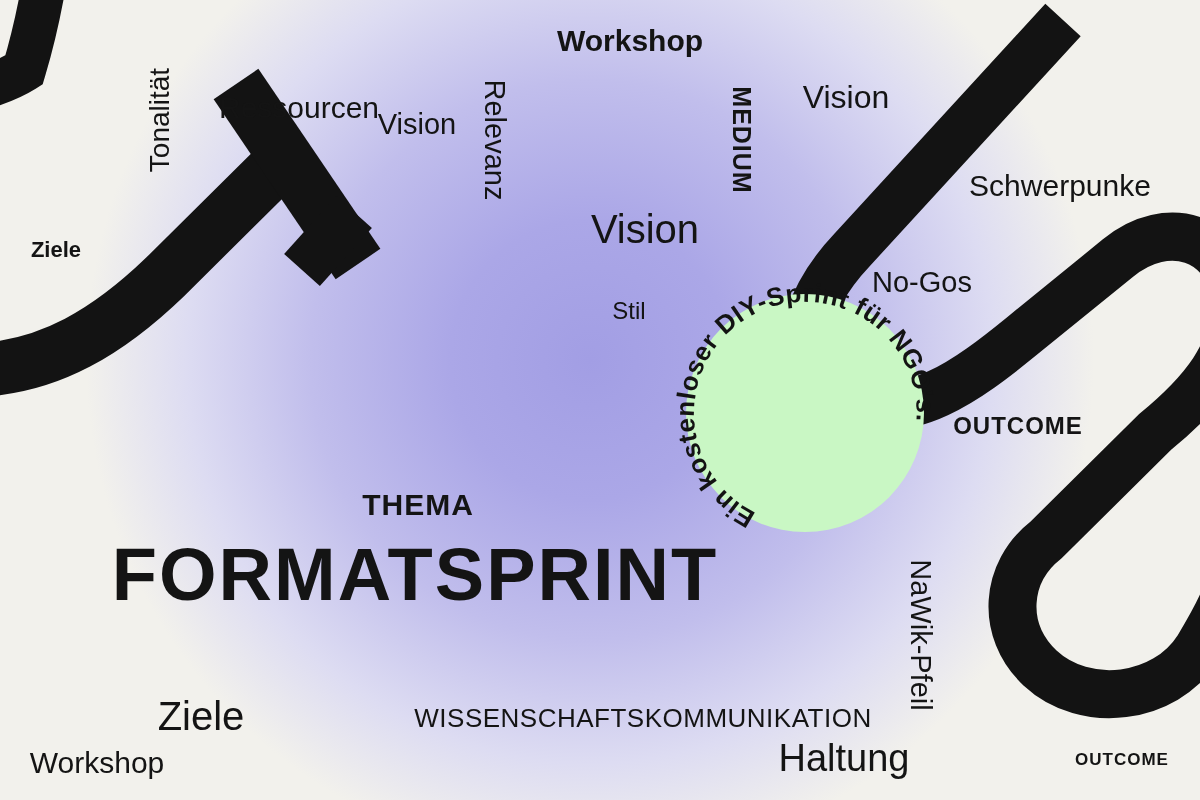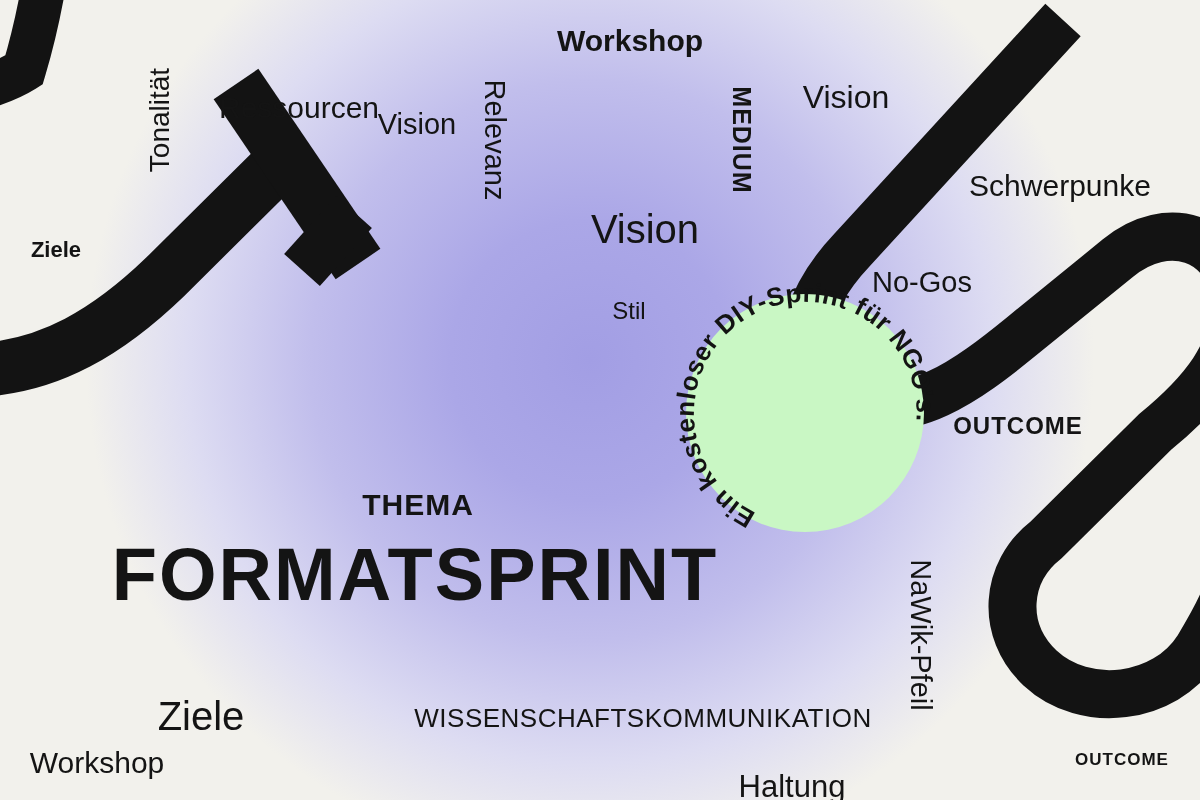--- a/index.html
+++ b/index.html
@@ -61,17 +61,17 @@
       <span class="lbl" style="left: 645px; top: 229px; font-size: 40px; font-weight: 400; transform: translate(-50%, -50%) rotate(0deg);">Vision</span>
       <span class="lbl" style="left: 922px; top: 282px; font-size: 29px; font-weight: 400; transform: translate(-50%, -50%) rotate(0deg);">No-Gos</span>
       <span class="lbl" style="left: 629px; top: 311px; font-size: 24px; font-weight: 400; transform: translate(-50%, -50%) rotate(0deg);">Stil</span>
       <span class="lbl" style="left: 1018px; top: 426px; font-size: 24px; font-weight: 700; letter-spacing: 1px; transform: translate(-50%, -50%) rotate(0deg);">OUTCOME</span>
       <span class="lbl" style="left: 418px; top: 458px; font-size: 30px; font-weight: 700; letter-spacing: 1px; transform: translate(-50%, -50%) rotate(0deg); margin-top: 47px;">THEMA</span>
       <span class="lbl" style="left: 415px; top: 575px; font-size: 74px; font-weight: 900; letter-spacing: 2px; transform: translate(-50%, -50%) rotate(0deg);">FORMATSPRINT</span>
       <span class="lbl" style="left: 920px; top: 635px; font-size: 29px; font-weight: 400; transform: translate(-50%, -50%) rotate(90deg);">NaWik-Pfeil</span>
       <span class="lbl" style="left: 201px; top: 716px; font-size: 40px; font-weight: 400; transform: translate(-50%, -50%) rotate(0deg);">Ziele</span>
       <span class="lbl" style="left: 643px; top: 702px; font-size: 26px; font-weight: 400; letter-spacing: 0.5px; transform: translate(-50%, -50%) rotate(0deg); margin-top: 16px;">WISSENSCHAFTSKOMMUNIKATION</span>
       <span class="lbl" style="left: 97px; top: 763px; font-size: 30px; font-weight: 400; transform: translate(-50%, -50%) rotate(0deg);">Workshop</span>
-      <span class="lbl" style="left: 792px; top: 758px; font-size: 31px; font-weight: 400; transform: translate(-50%, -50%) rotate(0deg); margin-top: 28px;">Haltung</span>
+      <span class="lbl" style="left: 844px; top: 758px; font-size: 38px; font-weight: 400; transform: translate(-50%, -50%) rotate(0deg);">Haltung</span>
       <span class="lbl" style="left: 1122px; top: 759px; font-size: 17px; font-weight: 700; letter-spacing: 1px; transform: translate(-50%, -50%) rotate(0deg);">OUTCOME</span>
     </div>
 
 </div>
 
 </body></html>

